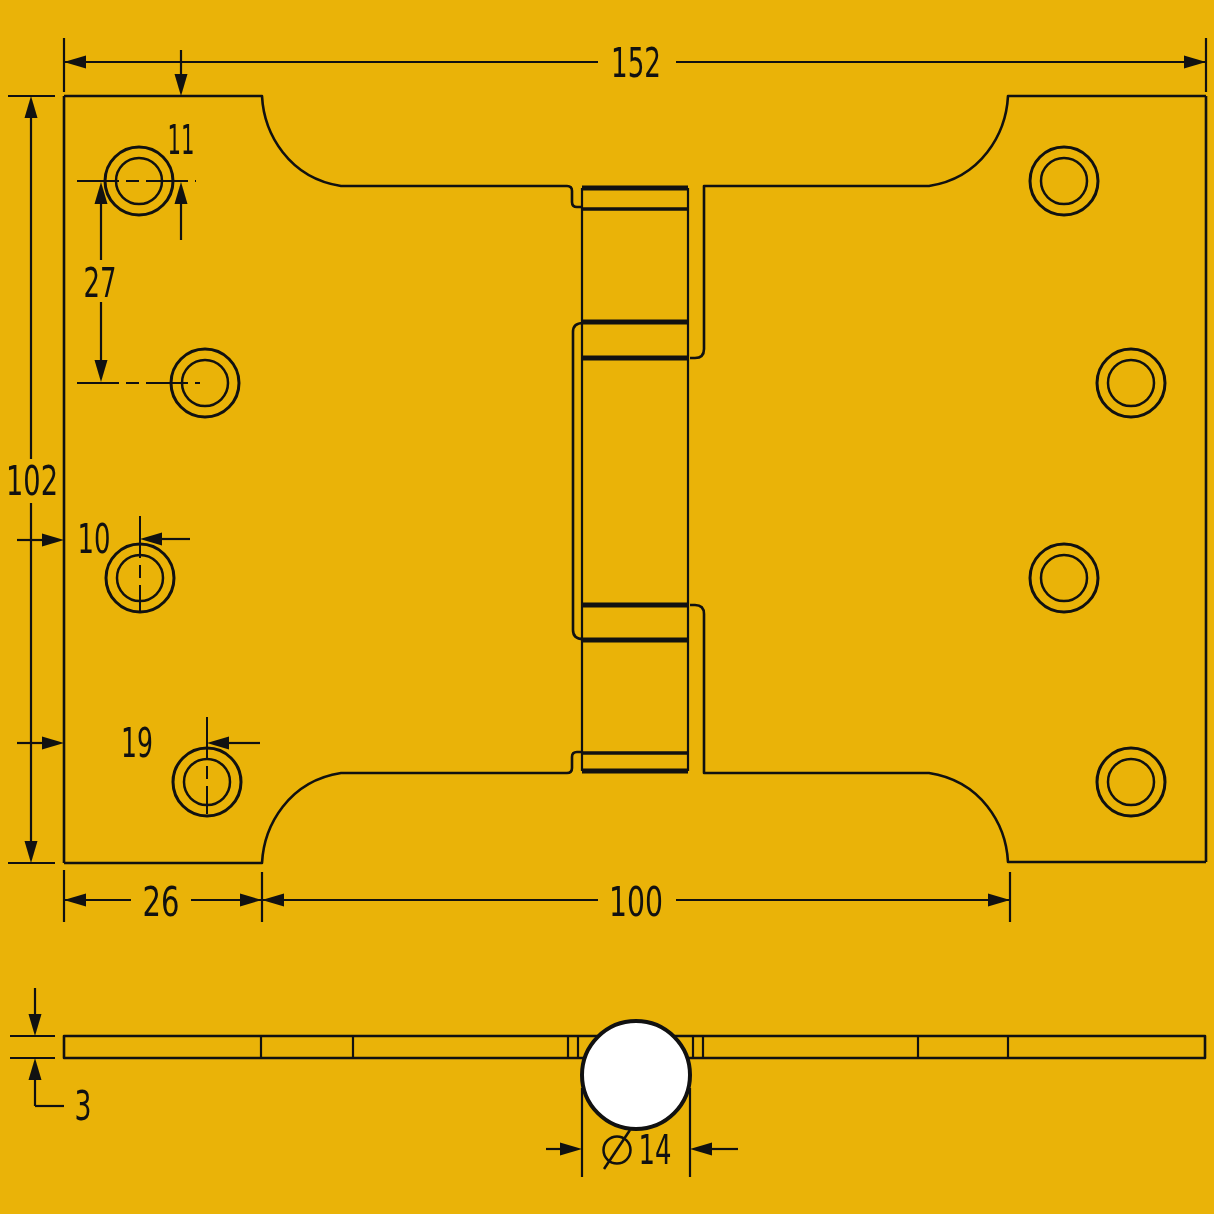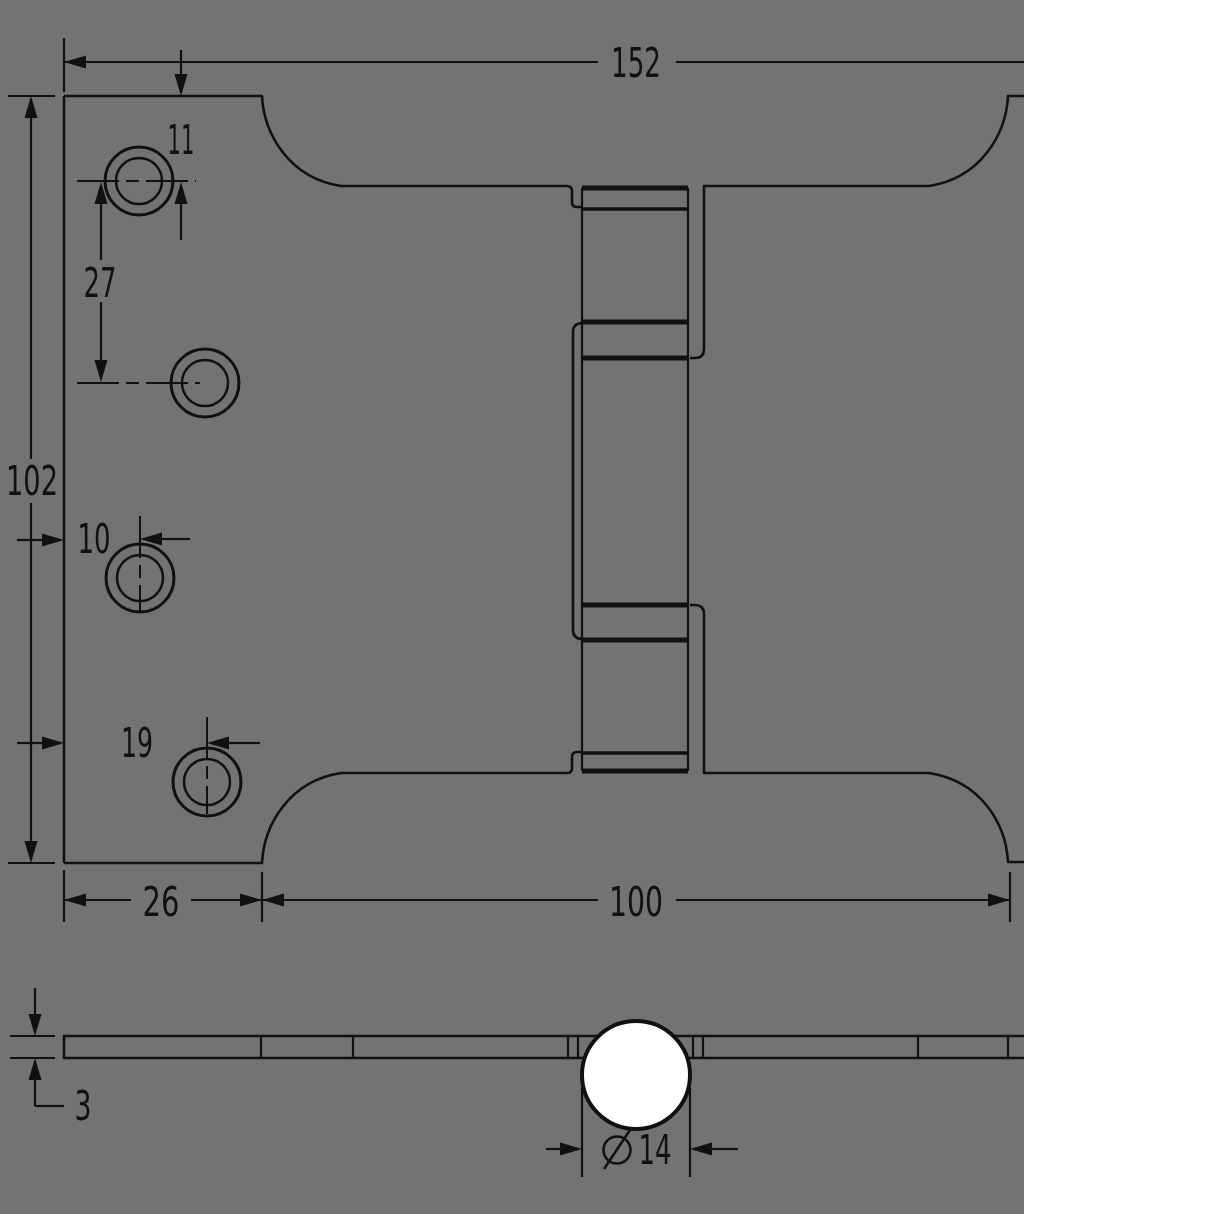--- a/index.html
+++ b/index.html
@@ -1,16 +1,16 @@
 <!DOCTYPE html>
 <html><head>
 <meta charset="utf-8">
 <style>
   html,body{margin:0;padding:0;background:#ffffff;}
-  .stage{width:1024px;height:1214px;background:#737373;position:relative;overflow:hidden;}
+  .stage{width:1214px;height:1214px;background:#eab308;position:relative;overflow:hidden;}
   svg{display:block;}
   .ln{stroke:#111;stroke-width:2.2;fill:none;}
   .outline{stroke:#111;stroke-width:2.6;fill:none;stroke-linejoin:round;}
   .thick{stroke:#111;stroke-width:5;fill:none;}
   .med{stroke:#111;stroke-width:3.5;fill:none;}
   .hole-o{stroke:#111;stroke-width:3;fill:none;}
   .hole-i{stroke:#111;stroke-width:2.5;fill:none;}
   .cl{stroke:#111;stroke-width:2;fill:none;stroke-dasharray:42 7 13 7;}
   .arr{fill:#111;stroke:none;}
   .dimtxt{font-family:"DejaVu Sans","Liberation Sans",sans-serif;font-size:41px;fill:#111;}

